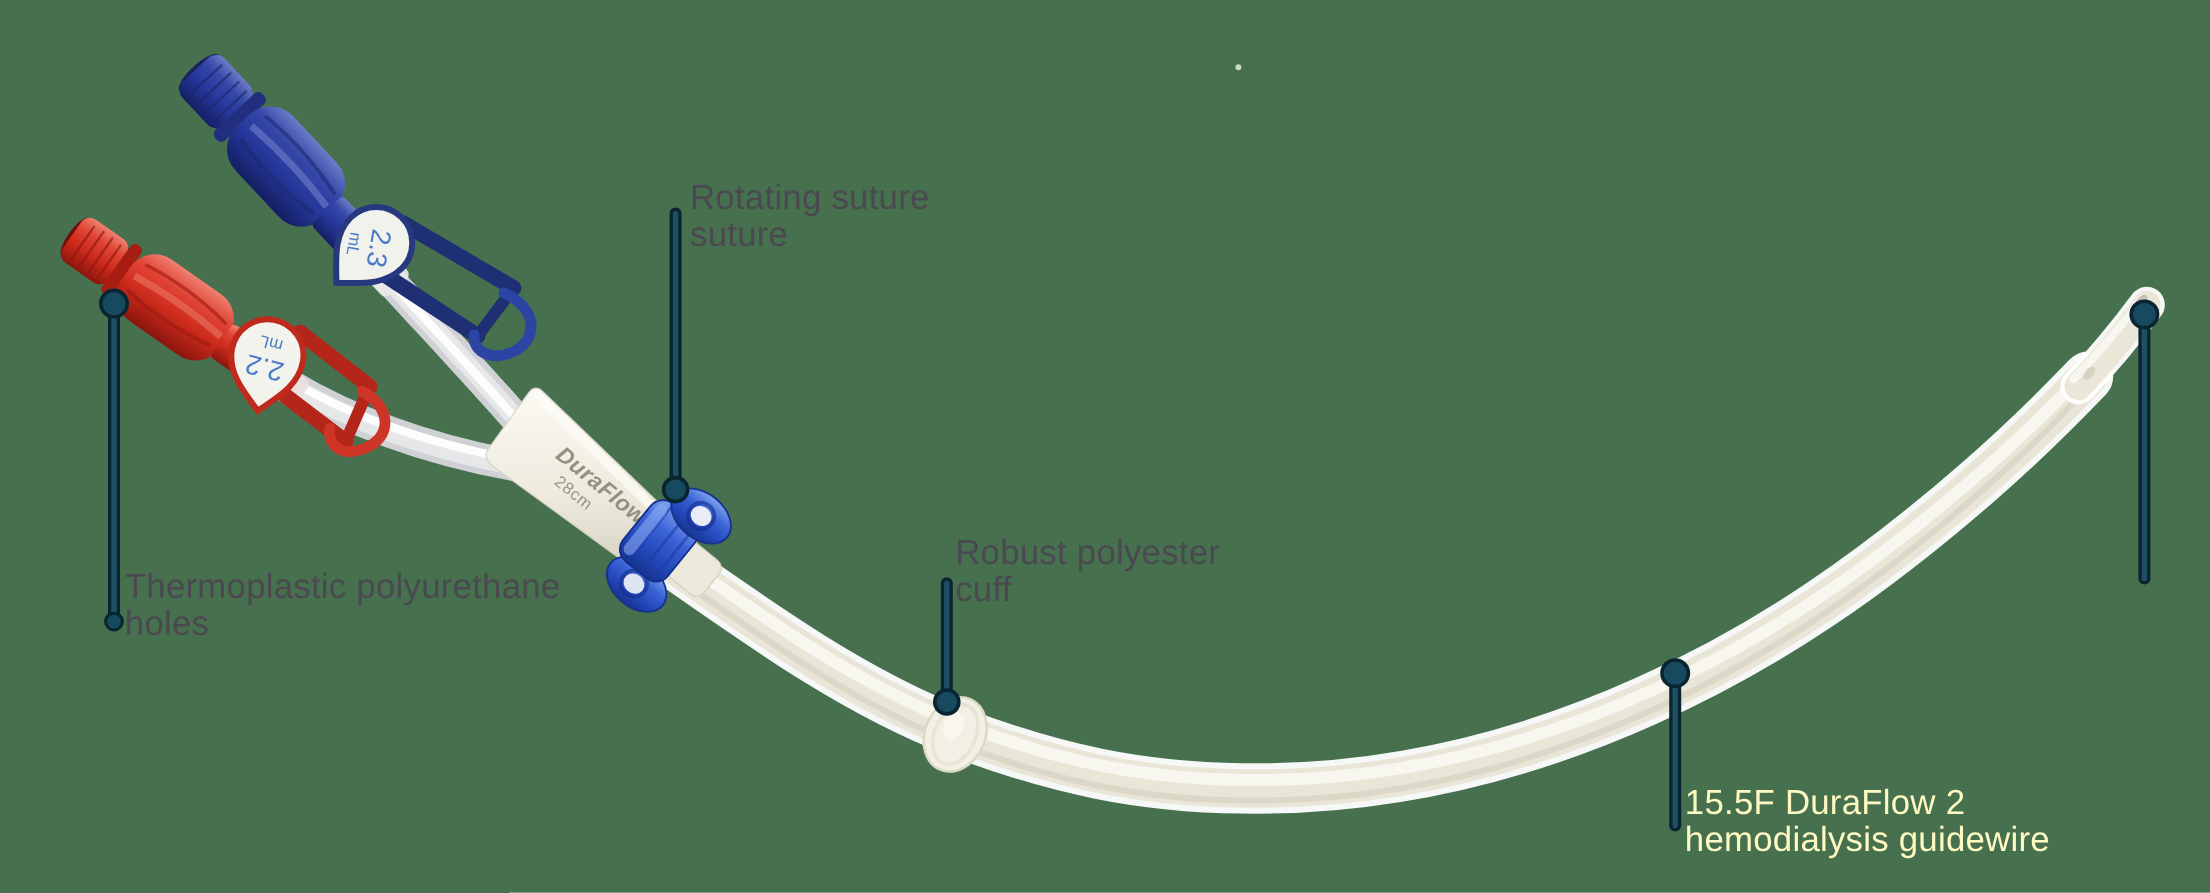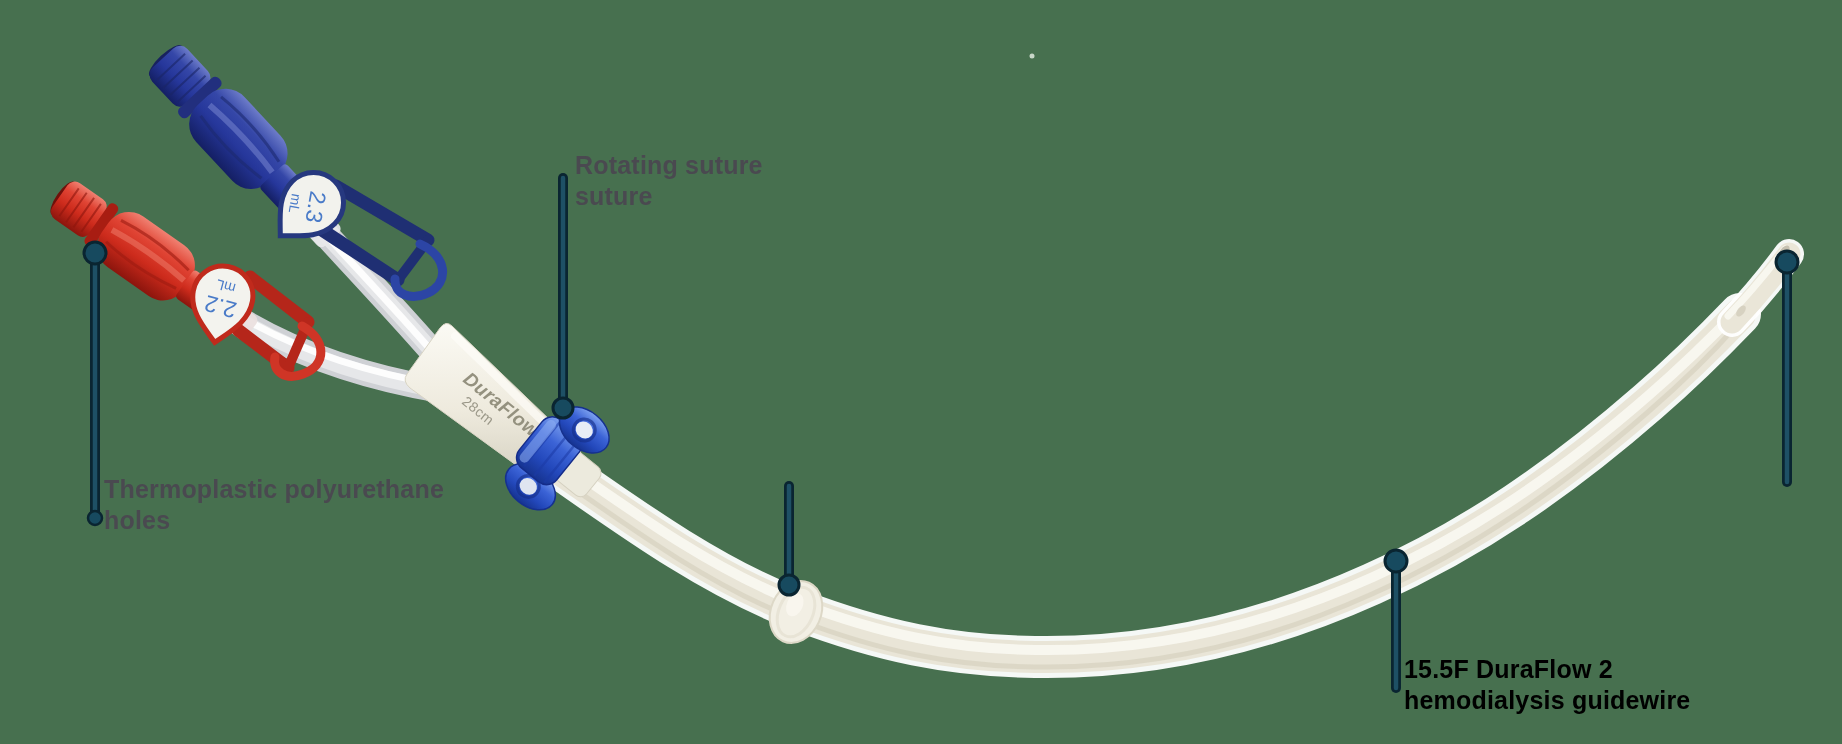--- a/index.html
+++ b/index.html
@@ -7,25 +7,24 @@
     position:relative;
     width:1842px;height:744px;
     background:#47704f;
     overflow:hidden;
     font-family:"Liberation Sans", sans-serif;
   }
   .art{position:absolute;left:0;top:0;}
   .label{
     position:absolute;
     color:#4a4950;
-    font-size:25px;
+    font-size:29px;
     line-height:31px;
     letter-spacing:0.2px;
     white-space:nowrap;
-    font-weight:bold;
   }
 </style>
 </head>
 <body>
 
 <div class="stage" style="background: rgb(71, 112, 79);">
 
   <svg class="art" width="1842" height="744" viewBox="0 0 1842 744">
     <defs>
       <linearGradient id="gradBlue" x1="0" y1="0" x2="0" y2="1">
@@ -199,21 +198,23 @@
     <div>Rotating suture</div>
     <div>suture</div>
   </div>
 
   <div class="label" style="left: 104px; top: 474px; color: rgb(74, 73, 80);">
     <div>Thermoplastic polyurethane</div>
     <div>holes</div>
   </div>
 
   <div class="label" style="left: 796px; top: 446px; color: rgb(74, 73, 80);">
-  </div>
-
-
-  <div class="label" style="left: 1404px; top: 654px; color: #000000;">
+    <div>Robust polyester</div>
+    <div>cuff</div>
+  </div>
+
+
+  <div class="label" style="left: 1404px; top: 654px; color: #fef9c3;">
     <div>15.5F DuraFlow 2</div>
     <div>hemodialysis guidewire</div>
   </div>
 
 </div>
 
 </body></html>

